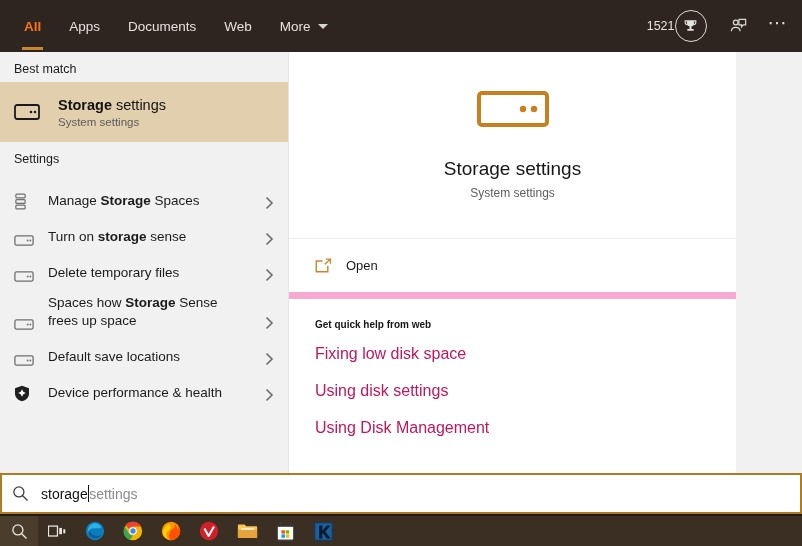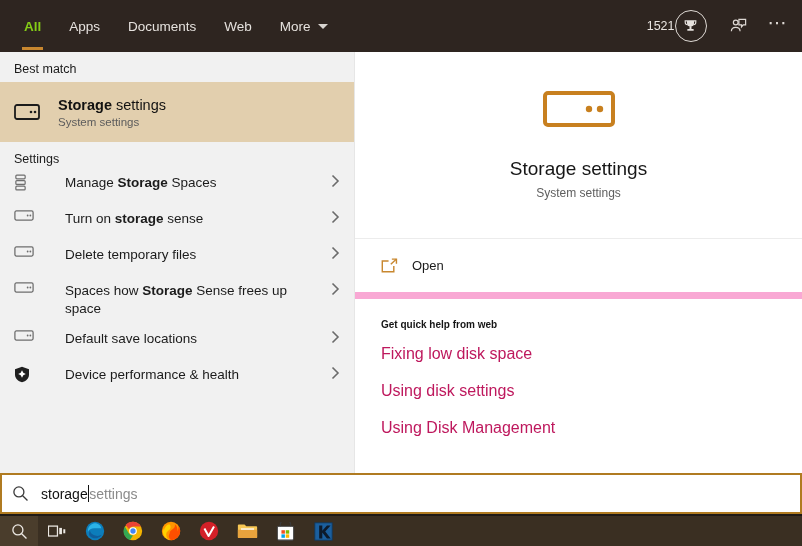--- a/index.html
+++ b/index.html
@@ -42,21 +42,21 @@
     height: 52px;
     display: flex;
     align-items: center;
     padding: 0 14px;
     color: #e6e2de;
     font-size: 13.5px;
     cursor: default;
     white-space: nowrap;
   }
   .tab.active {
-    color: #84cc16;
+    color: #f97316;
     font-weight: bold;
   }
   .tab.active::after {
     content: "";
     position: absolute;
     left: 12px;
     right: 12px;
     bottom: 2px;
     height: 3px;
     background: #c8872f;
@@ -105,21 +105,21 @@
   
   .content {
     position: absolute;
     left: 0; top: 52px;
     width: 802px;
     height: 421px;
     display: flex;
     background: #f1f1f1;
   }
   .left-pane {
-    width: 354px;
+    width: 288px;
     height: 421px;
     background: #f1f1f1;
     overflow: hidden;
     position: relative;
   }
   .right-pane {
     width: 448px;
     height: 421px;
     background: #ffffff;
     border-left: 1px solid #e6e6e6;
@@ -160,26 +160,25 @@
   .bm-sub {
     font-size: 11.5px;
     color: #5c5c5c;
     margin-top: 2px;
   }
 
   
   .settings-list { padding-top: 2px; }
   .list-item {
     display: flex;
-    align-items: flex-start;
+    align-items: flex-end;
     min-height: 36px;
     padding: 0 10px 0 14px;
     cursor: default;
     box-sizing: border-box;
-    gap: 17px;
   }
   .li-icon {
     width: 34px;
     flex: 0 0 34px;
     display: flex;
     align-items: center;
     justify-content: flex-start;
   }
   .li-label {
     flex: 1;

